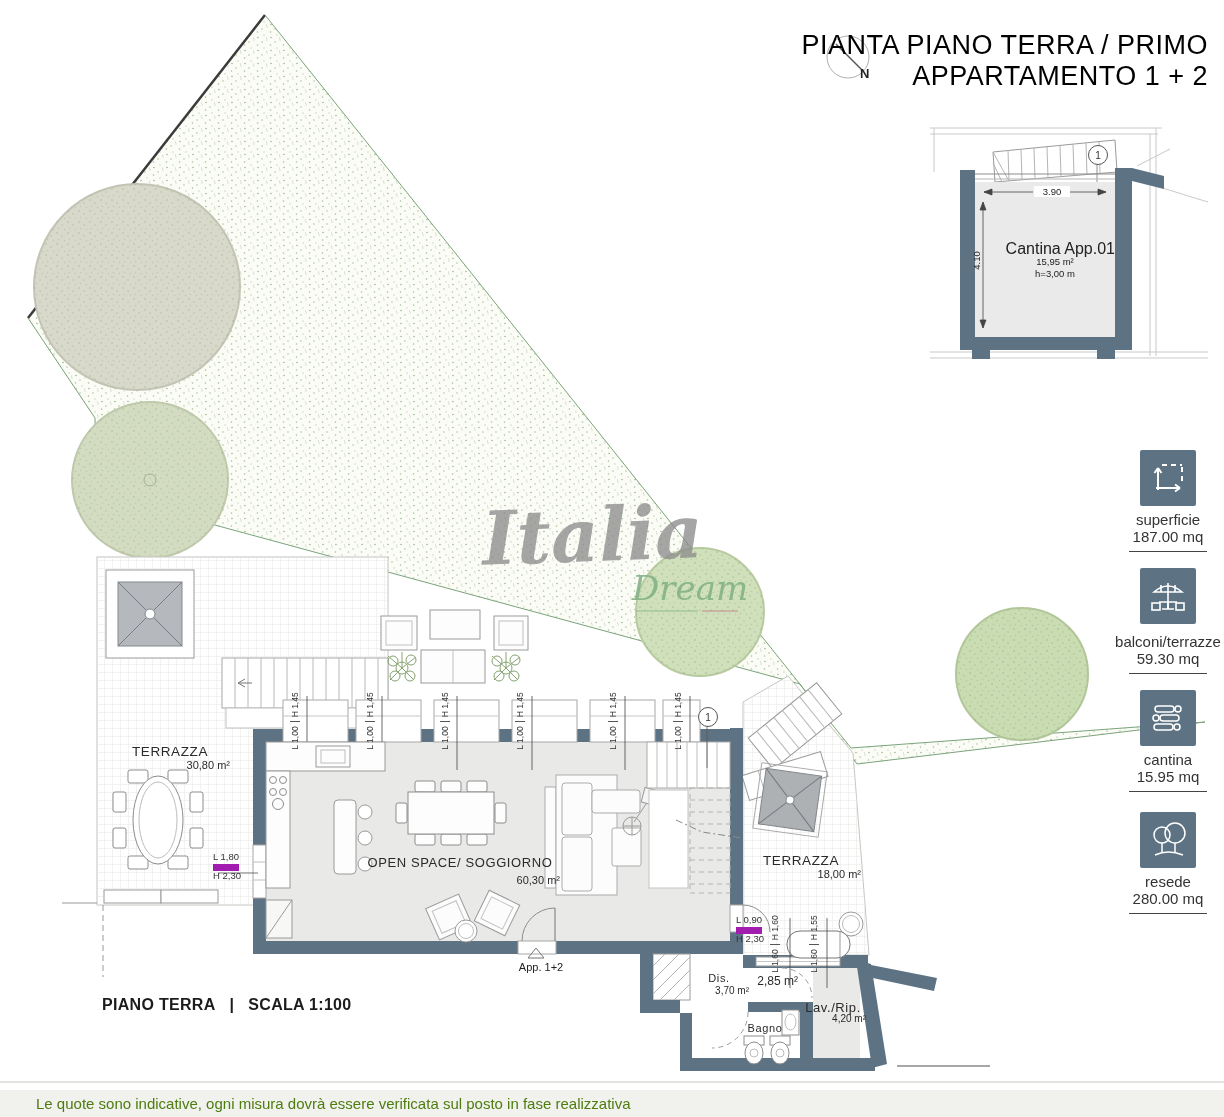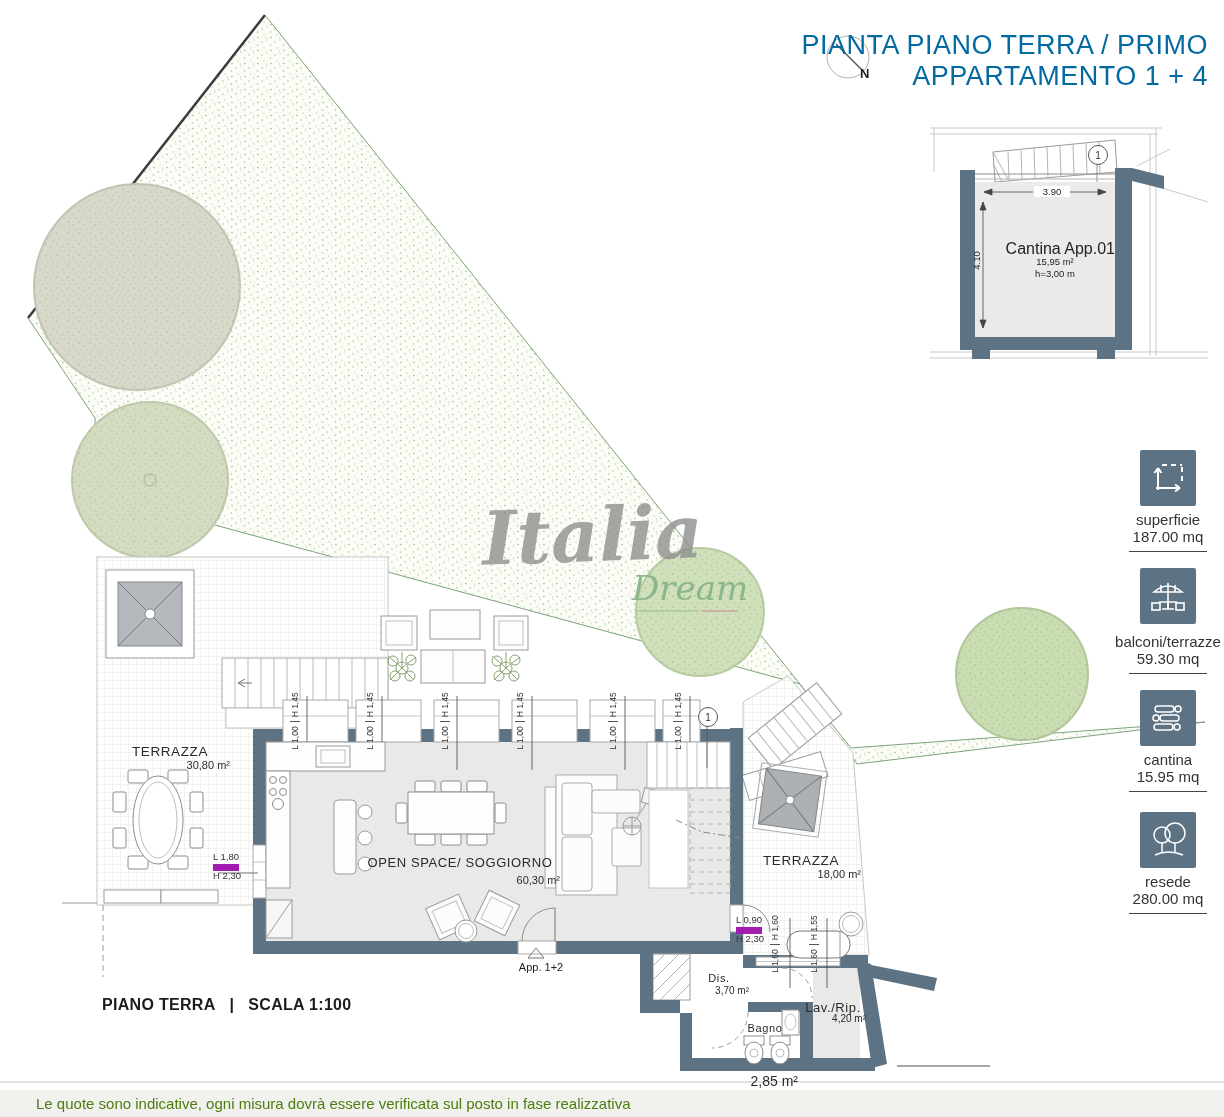--- a/index.html
+++ b/index.html
@@ -1,19 +1,19 @@
 <!DOCTYPE html>
 <html><head>
 <meta charset="utf-8">
 <style>
   html,body{margin:0;padding:0;background:#ffffff;}
   body{width:1224px;height:1117px;position:relative;font-family:"Liberation Sans",sans-serif;overflow:hidden;}
   .plan-svg{position:absolute;left:0;top:0;z-index:1;}
   .txt{position:absolute;z-index:3;color:#222;}
-  .title-line{right:16px;width:600px;text-align:right;font-size:27px;color:#0369a1;letter-spacing:.5px;white-space:nowrap;}
+  .title-line{right:16px;width:600px;text-align:right;font-size:27px;color:#000000;letter-spacing:.5px;white-space:nowrap;}
   .room-name{letter-spacing:.6px;color:#2a2a2a;text-align:center;}
   .room-area{color:#2a2a2a;text-align:right;}
   .dimh{font-size:9.5px;color:#333;line-height:1.15;width:42px;}
   .dimh .top{display:inline-block;border-bottom:7px solid #a21caf;padding-bottom:1px;}
   .dimv{width:46px;height:24px;display:flex;align-items:center;justify-content:center;transform:rotate(-90deg);font-size:8.5px;color:#333;white-space:nowrap;}
   .dimv .h2{border-left:1px solid #555;margin-left:4px;padding-left:4px;}
   .legend-label{width:140px;text-align:center;font-size:15px;color:#333;}
   .legend-value{width:140px;text-align:center;font-size:15px;color:#333;}
   .legend-line{width:78px;border-top:1px solid #444;}
   .legend-box{width:56px;height:56px;background:#5d7383;border-radius:2px;display:flex;align-items:center;justify-content:center;z-index:3;position:absolute;}
@@ -455,21 +455,21 @@
     <line x1="836" y1="44" x2="862" y2="70" stroke="#555" stroke-width="1.5"></line>
   </g>
 
   <g>
     <line x1="636" y1="611" x2="698" y2="611" stroke="#8fbb8f"></line>
     <line x1="702" y1="611" x2="738" y2="611" stroke="#c08a8a"></line>
   </g>
 </svg>
 
 <div class="txt title-line" style="top:30px;">PIANTA PIANO TERRA / PRIMO</div>
-<div class="txt title-line" style="top:61px;">APPARTAMENTO 1 + 4</div>
+<div class="txt title-line" style="top:61px;">APPARTAMENTO 1 + 2</div>
 <div class="txt north-n" style="left:860px;top:66px;">N</div>
 
 <div class="txt watermark1" style="left:482px;top:492px;">Italia</div>
 <div class="txt watermark2" style="left:632px;top:568px;">Dream</div>
 
 <div class="txt" style="left:995px;top:240px;width:120px;text-align:right;font-size:16px;">Cantina App.01</div>
 <div class="txt" style="left:995px;top:256px;width:120px;text-align:center;font-size:9.5px;">15,95 m²</div>
 <div class="txt" style="left:995px;top:268px;width:120px;text-align:center;font-size:9.5px;">h=3,00 m</div>
 <div class="txt" style="left:1034px;top:186px;width:36px;text-align:center;font-size:9.5px;background:#fff;">3.90</div>
 <div class="txt" style="left:958px;top:255px;width:36px;text-align:center;font-size:9.5px;transform:rotate(-90deg);">4.10</div>
@@ -543,21 +543,21 @@
 <div class="txt room-name" style="left:360px;top:855px;width:200px;font-size:13px;">OPEN SPACE/ SOGGIORNO</div>
 <div class="txt room-area" style="left:360px;top:874px;width:200px;font-size:11px;">60,30 m²</div>
 
 <div class="txt room-name" style="left:741px;top:853px;width:120px;font-size:13.5px;">TERRAZZA</div>
 <div class="txt room-area" style="left:741px;top:868px;width:120px;font-size:11px;">18,00 m²</div>
 
 <div class="txt room-name" style="left:689px;top:972px;width:60px;font-size:11px;">Dis.</div>
 <div class="txt room-area" style="left:689px;top:985px;width:60px;font-size:10px;">3,70 m²</div>
 
 <div class="txt room-name" style="left:734px;top:1022px;width:62px;font-size:11px;">Bagno</div>
-<div class="txt room-area" style="left:736px;top:1073px;width:62px;font-size:14px;">2,85 m²</div>
+<div class="txt room-area" style="left:736px;top:974px;width:62px;font-size:12px;">2,85 m²</div>
 
 <div class="txt room-name" style="left:800px;top:1000px;width:66px;font-size:13px;">Lav./Rip.</div>
 <div class="txt room-area" style="left:800px;top:1013px;width:66px;font-size:10px;">4,20 m²</div>
 
 <div class="txt" style="left:501px;top:961px;width:80px;text-align:center;font-size:11px;">App. 1+2</div>
 <div class="txt marker" style="left:698px;top:707px;">
     <span>1</span>
   </div>
 
 <div class="txt dimv" style="left:272px;top:709px;">

